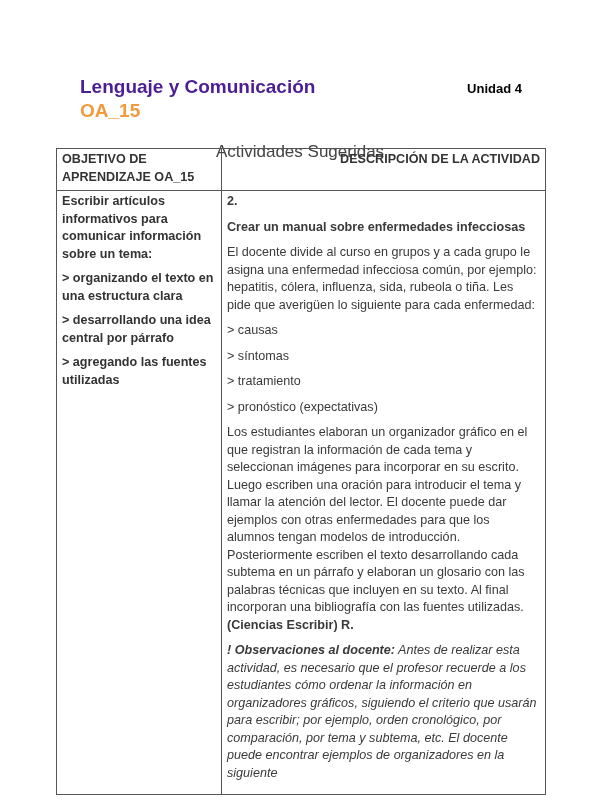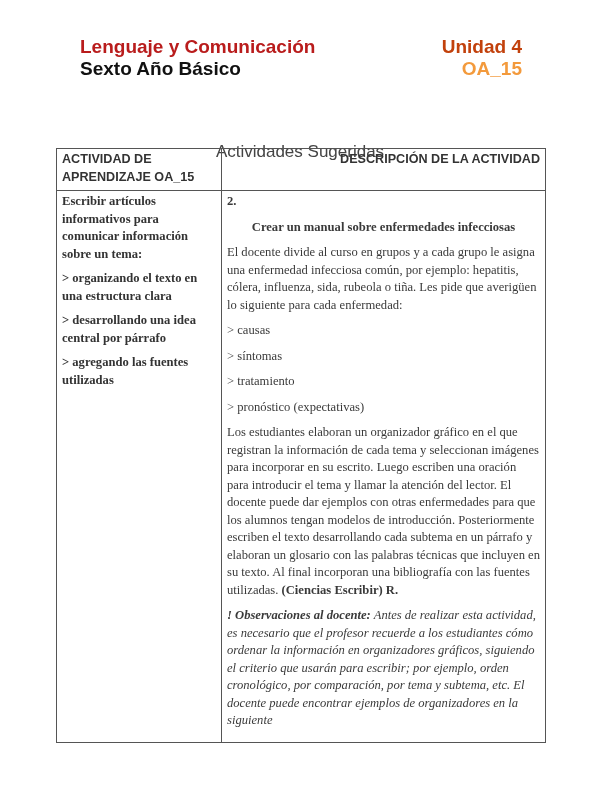--- a/index.html
+++ b/index.html
@@ -2,22 +2,22 @@
 <html><head>
 <meta charset="utf-8">
 <style>
   html, body { margin: 0; padding: 0; background: #ffffff; }
   body {
     width: 600px; height: 800px; position: relative; overflow: hidden;
     font-family: "Liberation Sans", sans-serif; color: #333333;
   }
   .hdr { position: absolute; left: 80px; right: 78px; top: 36px; }
   .hdr-row { display: flex; justify-content: space-between; align-items: baseline; }
-  .subject { font-size: 19px; font-weight: bold; color: #b91c1c; line-height: 22px; }
-  .unit { font-size: 19px; font-weight: bold; color: #c2410c; line-height: 22px; }
+  .subject { font-size: 19px; font-weight: bold; color: #4c1d95; line-height: 22px; }
+  .unit { font-size: 13px; font-weight: bold; color: #000000; line-height: 22px; margin-top: 42px; }
   .grade { font-size: 19px; font-weight: bold; color: #111111; line-height: 22px; }
   .oa { font-size: 19px; font-weight: bold; color: #f39a3c; line-height: 22px; }
 
   .section-title {
     position: absolute; left: 0; right: 0; top: 118px; text-align: center;
     font-size: 17px; color: #444444; line-height: 22px; margin-top: 23px;
   }
 
   table.act {
     position: absolute; left: 56px; top: 148px; width: 489px;
@@ -25,53 +25,52 @@
     font-size: 12.6px; line-height: 17.5px;
   }
   table.act td, table.act th {
     border: 1.5px solid #555555; vertical-align: top; padding: 2px 5px 4px 5px;
   }
   table.act col.c1 { width: 165px; }
   table.act col.c2 { width: 324px; }
   th { font-weight: bold; color: #333333; text-align: left; }
   th.center { text-align: right; }
   tr.head { height: 42px; }
-  tr.body td { border-bottom: 1.5px solid #555555; height: 528px; font-family: Liberation Serif, serif; }
+  tr.body td { border-bottom: 1.5px solid #555555; height: 528px; }
   .left-col p { margin: 0 0 7px 0; font-weight: bold; color: #333333; }
   .right-col p { margin: 0 0 8px 0; color: #3a3a3a; }
   .num { font-weight: bold; }
-  .act-title { font-weight: bold; text-align: center; }
+  .act-title { font-weight: bold; }
   .bold { font-weight: bold; }
   .ital { font-style: italic; }
   .obs-label { font-weight: bold; font-style: italic; text-align: right; }
 </style>
 </head>
 <body>
 
 <div class="hdr">
   <div class="hdr-row">
     <span class="subject">Lenguaje y Comunicación</span>
     <span class="unit">Unidad 4</span>
   </div>
   <div class="hdr-row">
-    <span class="grade">Sexto Año Básico</span>
     <span class="oa">OA_15</span>
   </div>
 </div>
 
 <div class="section-title">Actividades Sugeridas</div>
 
 <table class="act">
   <colgroup>
       <col class="c1">
       <col class="c2">
     </colgroup>
   <tbody>
       <tr class="head">
-    <th>ACTIVIDAD DE APRENDIZAJE OA_15</th>
+    <th>OBJETIVO DE APRENDIZAJE OA_15</th>
     <th class="center">DESCRIPCIÓN DE LA ACTIVIDAD</th>
   </tr>
   <tr class="body">
     <td class="left-col">
       <p>Escribir artículos informativos para comunicar información sobre un tema:</p>
       <p>&gt; organizando el texto en una estructura clara</p>
       <p>&gt; desarrollando una idea central por párrafo</p>
       <p>&gt; agregando las fuentes utilizadas</p>
     </td>
     <td class="right-col">

